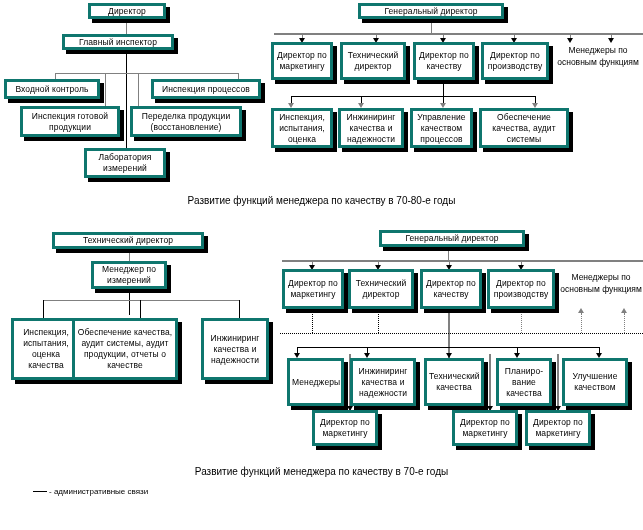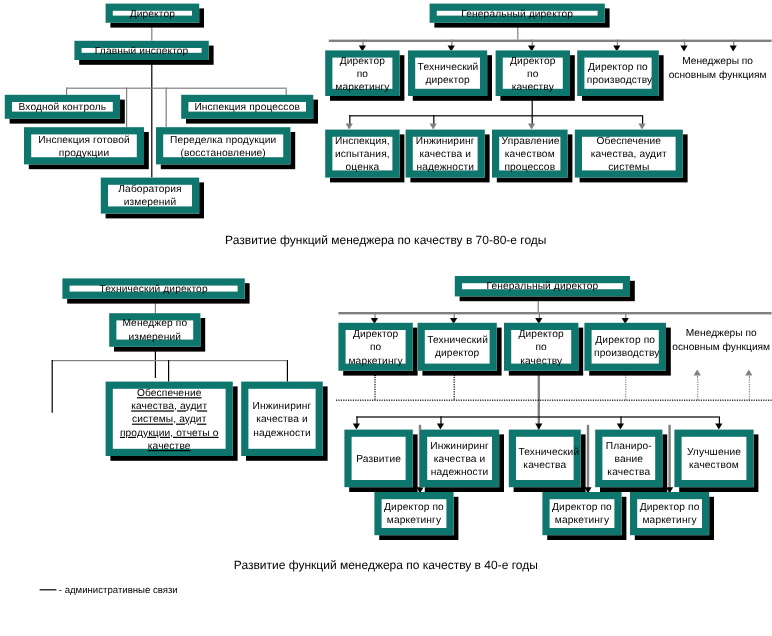--- a/index.html
+++ b/index.html
@@ -8,21 +8,21 @@
     font-family:"Liberation Sans","DejaVu Sans",sans-serif;
     color:#000;
   }
   .canvas{position:absolute;left:0;top:0;width:643px;height:530px;}
 
   
   .box{
     position:absolute;
     box-sizing:border-box;
     background:#fff;
-    border:6px solid #0f766e;
+    border:3px solid #0f766e;
     box-shadow:4px 4px 0 0 #000;
     display:flex;
     align-items:center;
     justify-content:center;
     text-align:center;
     font-size:8.5px;
     line-height:11px;
     letter-spacing:.1px;
     padding:1px 2px;
     z-index:5;
@@ -173,21 +173,24 @@
   <div class="ln v" style="left:129px;top:249px;height:12px;"></div>
   <div class="box" style="left:91px;top:261px;width:76px;height:28px;">
     <span>Менеджер по измерений</span>
   </div>
   <div class="ln v blk" style="left:129px;top:289px;height:26px;"></div>
   <div class="ln h" style="left:43px;top:300px;width:196px;"></div>
   <div class="ln v blk" style="left:43px;top:300px;height:44px;"></div>
   <div class="ln v blk" style="left:140px;top:300px;height:44px;"></div>
   <div class="ln v blk" style="left:239px;top:300px;height:44px;"></div>
 
-  <div class="box" style="left:88px;top:318px;width:106px;height:62px;text-decoration:underline;">
+  <div class="box" style="left:11px;top:318px;width:70px;height:62px;">
+    <span>Инспекция, испытания, оценка качества</span>
+  </div>
+  <div class="box" style="left:72px;top:318px;width:106px;height:62px;">
     <span>Обеспечение качества, аудит системы, аудит продукции, отчеты о качестве</span>
   </div>
   <div class="box" style="left:201px;top:318px;width:68px;height:62px;">
     <span>Инжиниринг качества и надежности</span>
   </div>
 
   <div class="box" style="left:379px;top:230px;width:146px;height:17px;">
     <span>Генеральный директор</span>
   </div>
   <div class="ln v" style="left:448px;top:247px;height:13px;"></div>
@@ -235,21 +238,21 @@
   <div class="arrow" style="left:294px;top:353px;"></div>
   <div class="ln v blk" style="left:367px;top:347px;height:7px;"></div>
   <div class="arrow" style="left:364px;top:353px;"></div>
   <div class="arrow" style="left:446px;top:353px;"></div>
   <div class="ln v blk" style="left:517px;top:347px;height:7px;"></div>
   <div class="arrow" style="left:514px;top:353px;"></div>
   <div class="ln v blk" style="left:599px;top:347px;height:7px;"></div>
   <div class="arrow" style="left:596px;top:353px;"></div>
 
   <div class="box" style="left:287px;top:358px;width:57px;height:48px;">
-    <span>Развитие</span>
+    <span>Менеджеры</span>
   </div>
   <div class="box" style="left:350px;top:358px;width:66px;height:48px;">
     <span>Инжиниринг качества и надежности</span>
   </div>
   <div class="box" style="left:424px;top:358px;width:60px;height:48px;">
     <span>Технический качества</span>
   </div>
   <div class="box" style="left:496px;top:358px;width:56px;height:48px;">
     <span>Планиро-вание качества</span>
   </div>
@@ -268,20 +271,20 @@
     <span>Директор по маркетингу</span>
   </div>
   <div class="box" style="left:452px;top:410px;width:66px;height:36px;">
     <span>Директор по маркетингу</span>
   </div>
   <div class="box" style="left:525px;top:410px;width:66px;height:36px;">
     <span>Директор по маркетингу</span>
   </div>
 
   <div class="caption" style="left:0px;top:466px;width:643px;">
-    <span>Развитие функций менеджера по качеству в 40-е годы</span>
+    <span>Развитие функций менеджера по качеству в 70-е годы</span>
   </div>
 
   <div class="legend" style="left:33px;top:487px;text-align:right;">
     <span class="dash"></span><span>- административные связи</span>
   </div>
 
 </div>
 
 </body></html>

